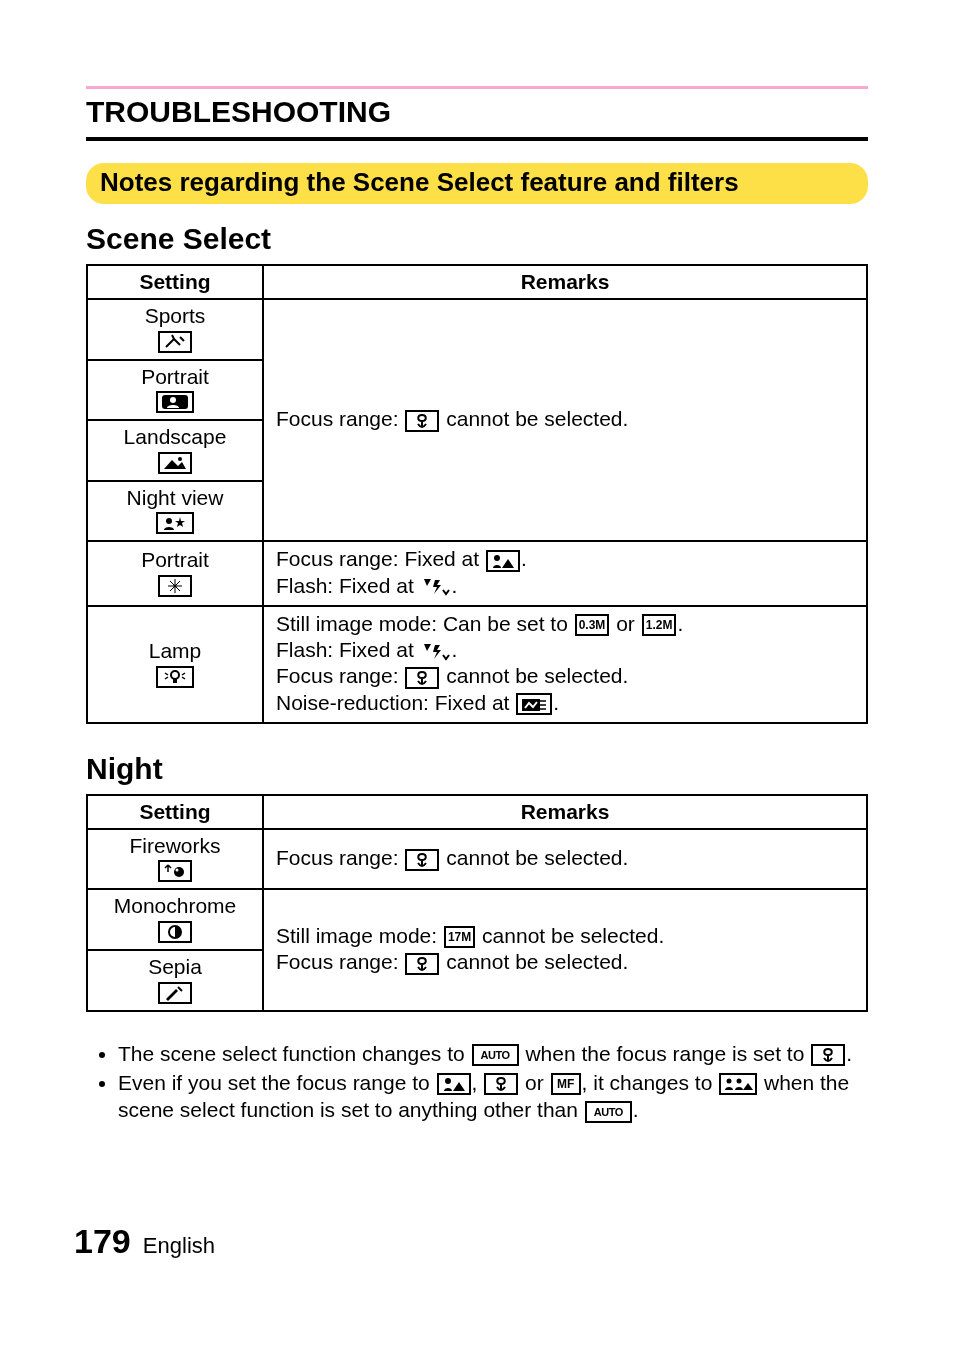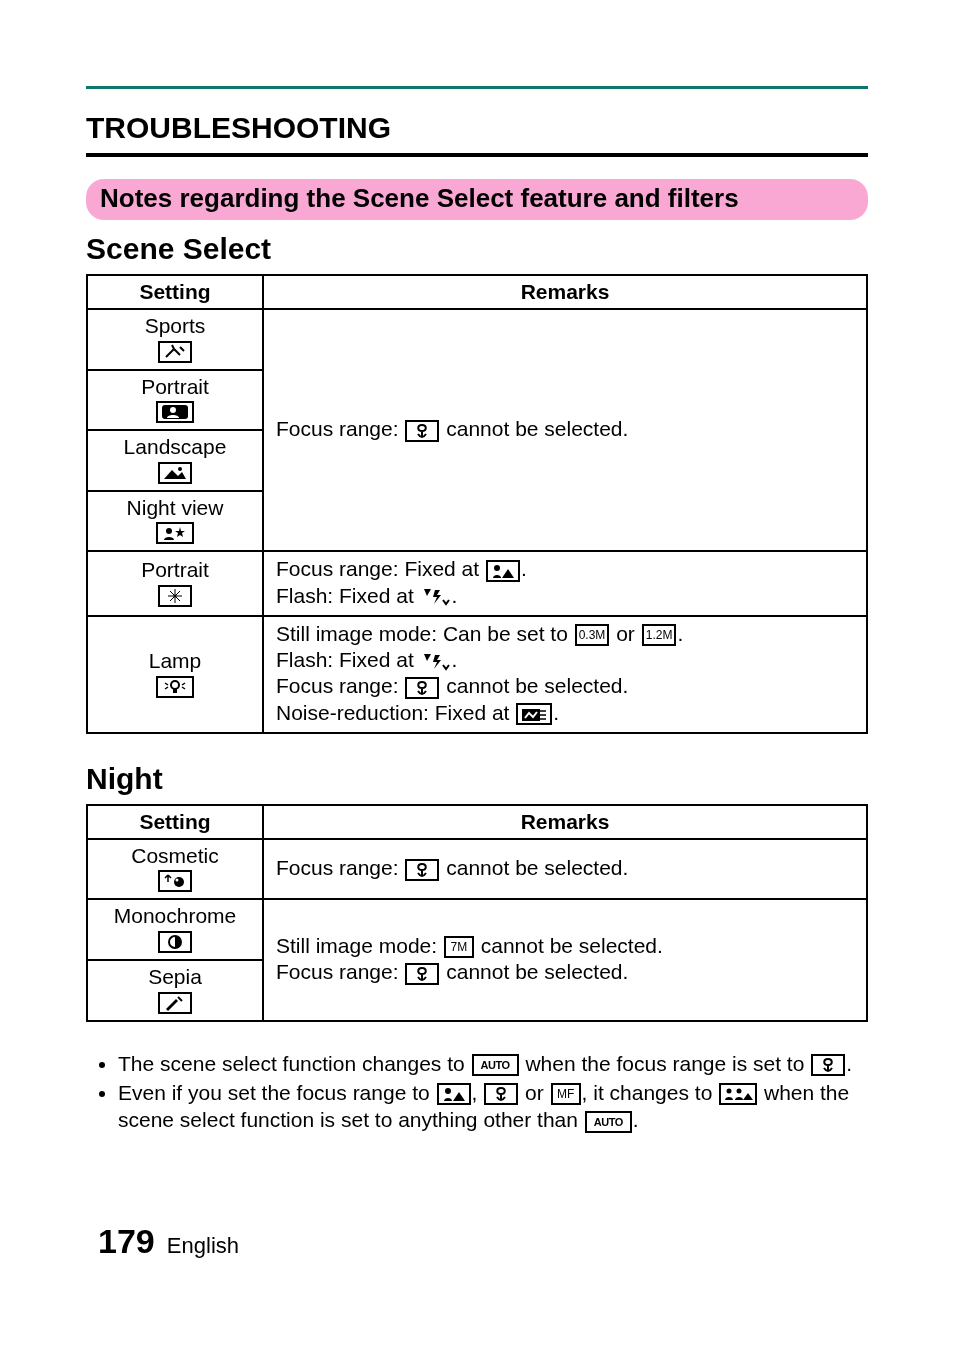--- a/index.html
+++ b/index.html
@@ -11,32 +11,32 @@
     font-family: Arial, Helvetica, sans-serif;
     color: #000;
     position: relative;
   }
   .page {
     padding: 86px 86px 40px 86px;
   }
   .chapter {
     font-size: 30px;
     font-weight: bold;
-    border-top: 3px solid #0f766e;
+    border-top: 3px solid #f9a8d4;
     border-bottom: 4px solid #000;
-    padding: 22px 0 8px 0;
+    padding: 6px 0 8px 0;
     margin-bottom: 22px;
   }
   .pill {
-    background: #f9a8d4;
+    background: #fde047;
     border-radius: 18px;
     padding: 4px 14px 6px 14px;
     font-size: 26px;
     font-weight: bold;
-    margin-bottom: 12px;
+    margin-bottom: 18px;
   }
   .section-h {
     font-size: 30px;
     font-weight: bold;
     margin: 0 0 8px 0;
   }
   table {
     border-collapse: collapse;
     width: 100%;
     margin-bottom: 28px;
@@ -69,21 +69,21 @@
     height: 22px;
     line-height: 18px;
     font-size: 16px;
     vertical-align: middle;
     padding: 0 2px;
     text-align: center;
     background: #fff;
     margin: 0 1px;
   }
   .icon-box.auto { font-size: 11px; font-weight: bold; letter-spacing: -0.5px; padding: 0 7px; }
-  .icon-box.sub { font-size: 12px; font-weight: normal; }
+  .icon-box.sub { font-size: 12px; font-weight: bold; }
   .icon-box svg { display: block; }
   .flash-icon {
     display: inline-block;
     vertical-align: middle;
     width: 30px; height: 22px;
     margin: 0 1px;
   }
   .about-h {
     font-size: 28px;
     font-weight: bold;
@@ -94,21 +94,21 @@
     margin: 0 0 0 14px;
     padding: 0 0 0 18px;
   }
   ul.bullets li {
     font-size: 21px;
     line-height: 1.3;
     margin-bottom: 2px;
   }
   .page-num {
     position: absolute;
-    left: 98px;
+    left: 74px;
     bottom: 84px;
     font-size: 22px;
   }
   .page-num .n {
     font-size: 34px;
     font-weight: bold;
     margin-right: 6px;
   }
 </style>
 </head>
@@ -270,21 +270,21 @@
   <div class="section-h">Night</div>
 
   <table>
     <tbody>
         <tr>
       <th>Setting</th>
       <th>Remarks</th>
     </tr>
     <tr>
       <td class="setting">
-        <span>Cosmetic</span><br>
+        <span>Fireworks</span><br>
         <span class="icon-box">
           <svg width="26" height="18" viewBox="0 0 26 18">
                 <path d="M6 3 L6 10 M6 3 L3 6 M6 3 L9 6" stroke="#000" stroke-width="1.5" fill="none"></path>
                 <circle cx="17" cy="10" r="5" fill="#000"></circle>
                 <circle cx="15" cy="8" r="1.5" fill="#fff"></circle>
               </svg>
         </span>
       </td>
       <td class="remarks">
         <span>Focus range: </span>
@@ -301,21 +301,21 @@
         <span>Monochrome</span><br>
         <span class="icon-box">
           <svg width="26" height="18" viewBox="0 0 26 18">
                 <circle cx="13" cy="9" r="6" fill="none" stroke="#000" stroke-width="2"></circle>
                 <path d="M13 3 A6 6 0 0 1 13 15 Z" fill="#000"></path>
               </svg>
         </span>
       </td>
       <td class="remarks" rowspan="2">
         <span>Still image mode: </span>
-        <span class="icon-box sub">7M</span>
+        <span class="icon-box sub">17M</span>
         <span> cannot be selected.</span><br>
         <span>Focus range: </span>
         <span class="icon-box">
           <svg width="26" height="18" viewBox="0 0 26 18">
                 <path d="M13 3 C8 3 8 9 13 9 C18 9 18 3 13 3 Z M13 9 L13 15 M9 12 C9 12 11 15 13 15 C15 15 17 12 17 12" stroke="#000" stroke-width="2" fill="none"></path>
               </svg>
         </span>
         <span> cannot be selected.</span>
       </td>
     </tr>

